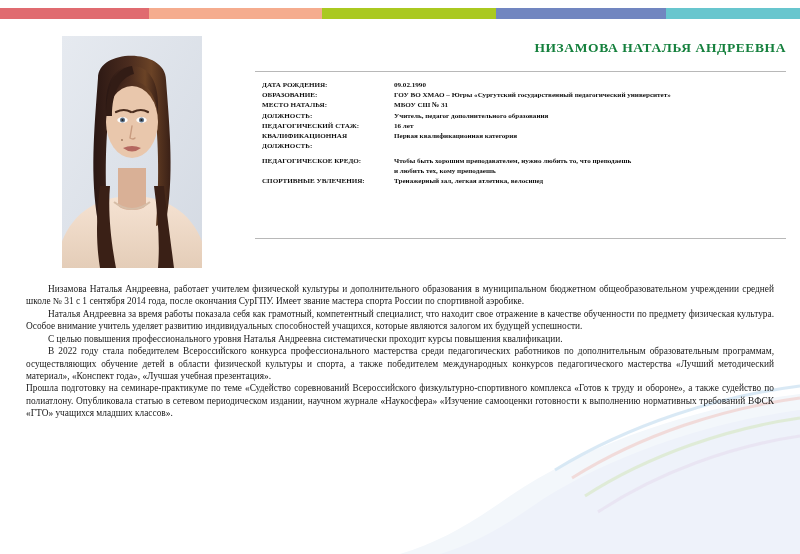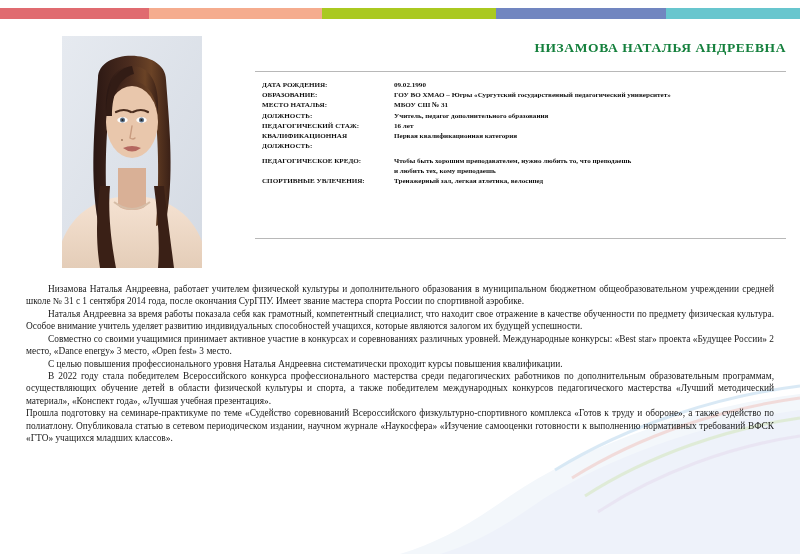--- a/index.html
+++ b/index.html
@@ -200,17 +200,16 @@
       <tr>
         <td class="k">СПОРТИВНЫЕ УВЛЕЧЕНИЯ:</td>
         <td class="v">Тренажерный зал, легкая атлетика, велосипед</td>
       </tr>
     </tbody>
 </table>
 
 <div id="body-text">
     <p class="ind">Низамова Наталья Андреевна, работает учителем физической культуры и дополнительного образования в муниципальном бюджетном общеобразовательном учреждении средней школе № 31 с 1 сентября 2014 года, после окончания СурГПУ. Имеет звание мастера спорта России по спортивной аэробике.</p>
     <p class="ind">Наталья Андреевна за время работы показала себя как грамотный, компетентный специалист, что находит свое отражение в качестве обученности по предмету физическая культура. Особое внимание учитель уделяет развитию индивидуальных способностей учащихся, которые являются залогом их будущей успешности.</p>
-    <p class="ind">Совместно со своими учащимися принимает активное участие в конкурсах и соревнованиях различных уровней. Международные конкурсы: «Best star» проекта «Будущее России» 2 место, «Dance energy» 3 место, «Open fest» 3 место.</p>
     <p class="ind">С целью повышения профессионального уровня Наталья Андреевна систематически проходит курсы повышения квалификации.</p>
     <p class="ind">В 2022 году стала победителем Всероссийского конкурса профессионального мастерства среди педагогических работников по дополнительным образовательным программам, осуществляющих обучение детей в области физической культуры и спорта, а также победителем международных конкурсов педагогического мастерства «Лучший методический материал», «Конспект года», «Лучшая учебная презентация».</p>
     <p class="">Прошла подготовку на семинаре-практикуме по теме «Судейство соревнований Всероссийского физкультурно-спортивного комплекса «Готов к труду и обороне», а также судейство по полиатлону. Опубликовала статью в сетевом периодическом издании, научном журнале «Наукосфера» «Изучение самооценки готовности к выполнению нормативных требований ВФСК «ГТО» учащихся младших классов».</p>
   </div>
 
 </body></html>

